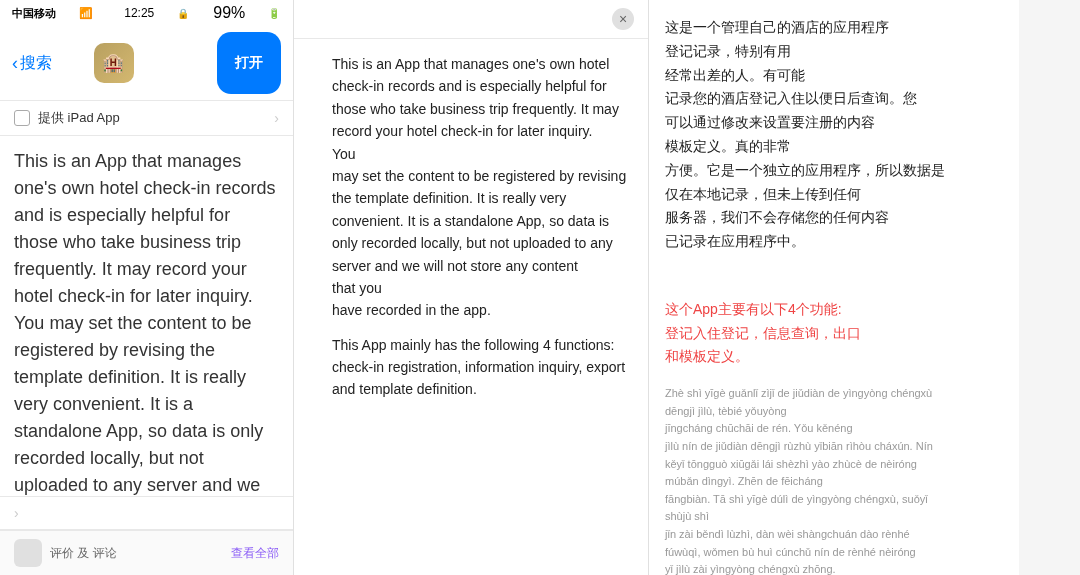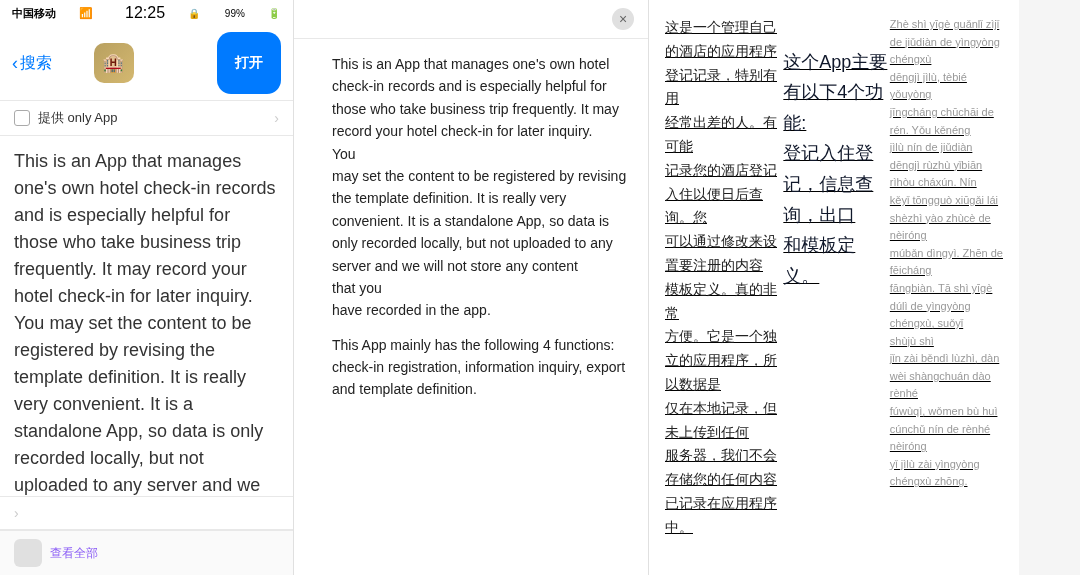--- a/index.html
+++ b/index.html
@@ -26,21 +26,21 @@
       display: flex;
       justify-content: space-between;
       align-items: center;
       padding: 4px 12px;
       font-size: 11px;
       color: #000;
       background: #fff;
     }
 
     .status-left { font-weight: 600; font-size: 11px; }
-    .status-center { font-size: 16px; font-weight: 500; margin-left: 8px; }
+    .status-center { font-size: 12px; font-weight: 500; margin-left: 8px; }
 
     .nav-bar {
       display: flex;
       align-items: center;
       padding: 6px 12px;
       background: #fff;
       border-bottom: 1px solid #e8e8e8;
     }
 
     .back-btn {
@@ -191,87 +191,87 @@
       margin-left: 24px;
     }
 
     
     .right-panel {
       width: 370px;
       background: #fff;
       padding: 16px;
       overflow: hidden;
       display: flex;
-      flex-direction: row;
-      text-decoration: underline;
+      flex-direction: column;
     }
 
     .chinese-main {
       font-size: 14px;
       color: #222;
       line-height: 1.7;
       margin-bottom: 20px;
     }
 
     .chinese-functions {
-      font-size: 18px;
-      color: #0f172a;
+      font-size: 14px;
+      color: #ef4444;
       line-height: 1.7;
-      margin-bottom: 0;
+      margin-bottom: 16px;
     }
 
     .pinyin-text {
       font-size: 11px;
       color: #999;
       line-height: 1.6;
     }
   </style>
 </head>
 <body>
 
 <div class="left-panel">
 
   <div class="status-bar">
     <span class="status-left">中国移动</span>
     <span style="font-size:11px;">📶</span>
     <span class="status-center">12:25</span>
     <span style="font-size:10px;">🔒</span>
-    <span style="font-size:10px;">99%</span>
+    <span style="font-size:16px;">99%</span>
     <span style="font-size:10px;">🔋</span>
   </div>
 
   <div class="nav-bar">
     <div class="back-btn">
       <span class="back-chevron">‹</span>
       <span>搜索</span>
     </div>
     <div class="nav-app-icon">
       <span style="font-size:18px; color:#fff;">🏨</span>
     </div>
     <button class="nav-open-btn">打开</button>
   </div>
 
   <div class="ipad-checkbox-row">
     <div class="checkbox-square"></div>
-    <span class="ipad-label">提供 only App</span>
+    <span class="ipad-label">提供 iPad App</span>
     <span class="chevron-right">›</span>
   </div>
 
   <div class="app-description">
     <span style="white-space: pre-line;">This is an App that manages one's own hotel check-in records and is especially helpful for those who take business trip frequently. It may record your hotel check-in for later inquiry. You may set the content to be registered by revising the template definition. It is really very convenient. It is a standalone App, so data is only recorded locally, but not uploaded to any server and we will not store any content that you have recorded in the app.
 
 This App mainly has the following 4 functions: check-in registration, information inquiry, export and template definition.</span>
   </div>
 
   <div class="developer-row">
     <span class="chevron-right">›</span>
   </div>
 
   <div class="review-bar">
     <div class="review-icon"></div>
+    <span class="review-text">评价 及 评论</span>
     <span class="review-action">查看全部</span>
   </div>
 </div>
 
 <div class="middle-panel">
   <div class="middle-header">
     <div class="close-btn">
       <span>×</span>
     </div>
   </div>

